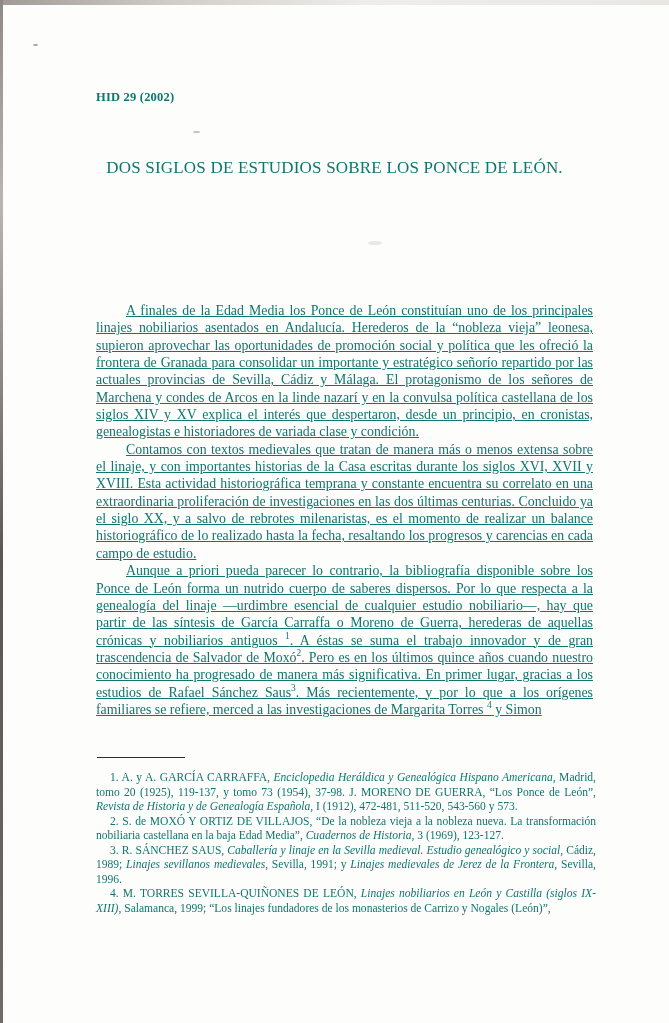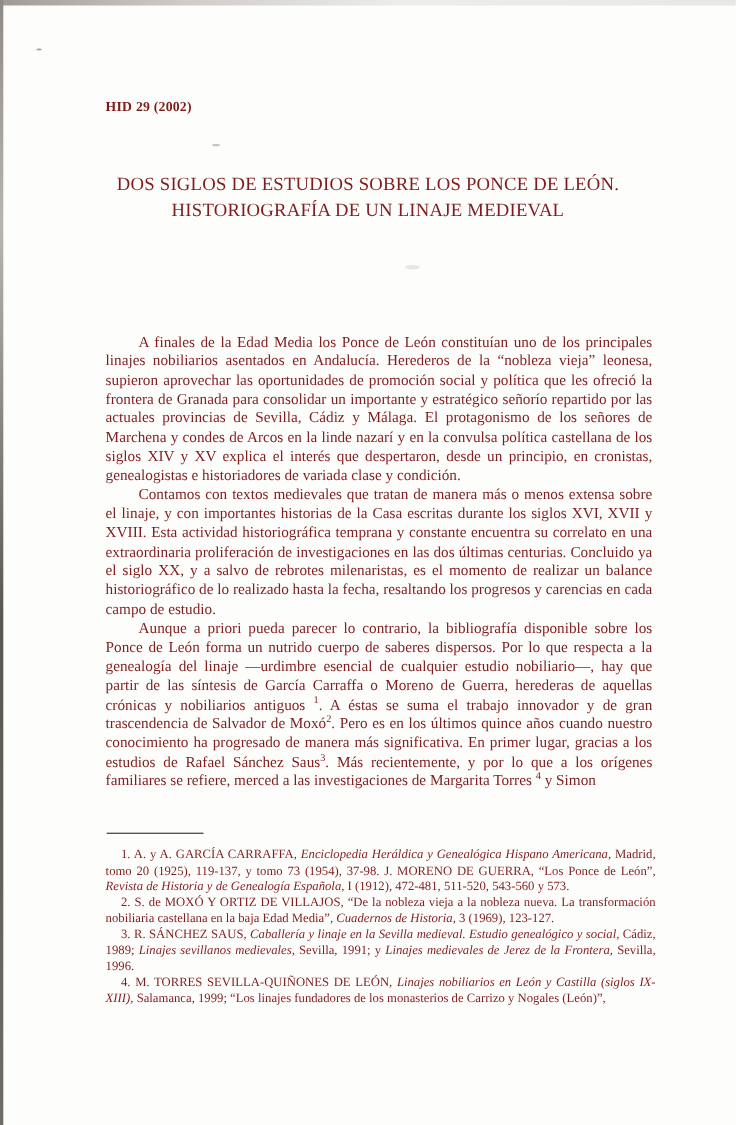--- a/index.html
+++ b/index.html
@@ -9,21 +9,21 @@
     height: 1023px;
     background: #ffffff;
   }
   .scan-page {
     position: relative;
     width: 669px;
     height: 1023px;
     background: #fdfdfc;
     overflow: hidden;
     font-family: "Liberation Serif", "DejaVu Serif", serif;
-    color: #7f1d1d;
+    color: #0f766e;
   }
   .edge-top {
     position: absolute;
     top: 0; left: 0;
     width: 669px; height: 5px;
     background: linear-gradient(to right, #a19a94, #cfccc8 25%, #efedeb 55%, #e9e7e4 100%);
   }
   .edge-left {
     position: absolute;
     top: 0; left: 0;
@@ -62,20 +62,21 @@
   }
   .author-name { font-variant: small-caps; letter-spacing: 0.4px; }
   .author-name sup { font-size: 9px; font-variant: normal; }
   .article-body {
     position: absolute;
     left: 96px; top: 302px;
     width: 497px;
     font-size: 13.85px;
     line-height: 17.35px;
     text-align: justify;
+    text-decoration: underline;
   }
   .article-body p { margin: 0; text-indent: 30px; }
   sup { font-size: 0.68em; line-height: 0; vertical-align: super; }
   .fn-sep {
     position: absolute;
     left: 97px; top: 757px;
     width: 88px;
     border-top: 1.6px solid #2b2a28;
   }
   .footnotes {
@@ -104,21 +105,20 @@
   <div class="edge-top"></div>
   <div class="edge-left"></div>
   <div class="artifact a1"></div>
   <div class="artifact a2"></div>
   <div class="artifact a3"></div>
 
   <div class="running-header">HID 29 (2002)</div>
 
   <h1 class="title">
     <span class="tline">DOS SIGLOS DE ESTUDIOS SOBRE LOS PONCE DE LEÓN.</span>
-    <span class="tline">HISTORIOGRAFÍA DE UN LINAJE MEDIEVAL</span>
   </h1>
 
 
   <div class="article-body">
     <p><span>A finales de la Edad Media los Ponce de León constituían uno de los principales linajes nobiliarios asentados en Andalucía. Herederos de la “nobleza vieja” leonesa, supieron aprovechar las oportunidades de promoción social y política que les ofreció la frontera de Granada para consolidar un importante y estratégico señorío repartido por las actuales provincias de Sevilla, Cádiz y Málaga. El protagonismo de los señores de Marchena y condes de Arcos en la linde nazarí y en la convulsa política castellana de los siglos XIV y XV explica el interés que despertaron, desde un principio, en cronistas, genealogistas e historiadores de variada clase y condición.</span></p>
     <p><span>Contamos con textos medievales que tratan de manera más o menos extensa sobre el linaje, y con importantes historias de la Casa escritas durante los siglos XVI, XVII y XVIII. Esta actividad historiográfica temprana y constante encuentra su correlato en una extraordinaria proliferación de investigaciones en las dos últimas centurias. Concluido ya el siglo XX, y a salvo de rebrotes milenaristas, es el momento de realizar un balance historiográfico de lo realizado hasta la fecha, resaltando los progresos y carencias en cada campo de estudio.</span></p>
     <p><span>Aunque a priori pueda parecer lo contrario, la bibliografía disponible sobre los Ponce de León forma un nutrido cuerpo de saberes dispersos. Por lo que respecta a la genealogía del linaje —urdimbre esencial de cualquier estudio nobiliario—, hay que partir de las síntesis de García Carraffa o Moreno de Guerra, herederas de aquellas crónicas y nobiliarios antiguos </span><sup>1</sup><span>. A éstas se suma el trabajo innovador y de gran trascendencia de Salvador de Moxó</span><sup>2</sup><span>. Pero es en los últimos quince años cuando nuestro conocimiento ha progresado de manera más significativa. En primer lugar, gracias a los estudios de Rafael Sánchez Saus</span><sup>3</sup><span>. Más recientemente, y por lo que a los orígenes familiares se refiere, merced a las investigaciones de Margarita Torres </span><sup>4</sup><span> y Simon</span></p>
   </div>
 
   <div class="fn-sep"></div>

